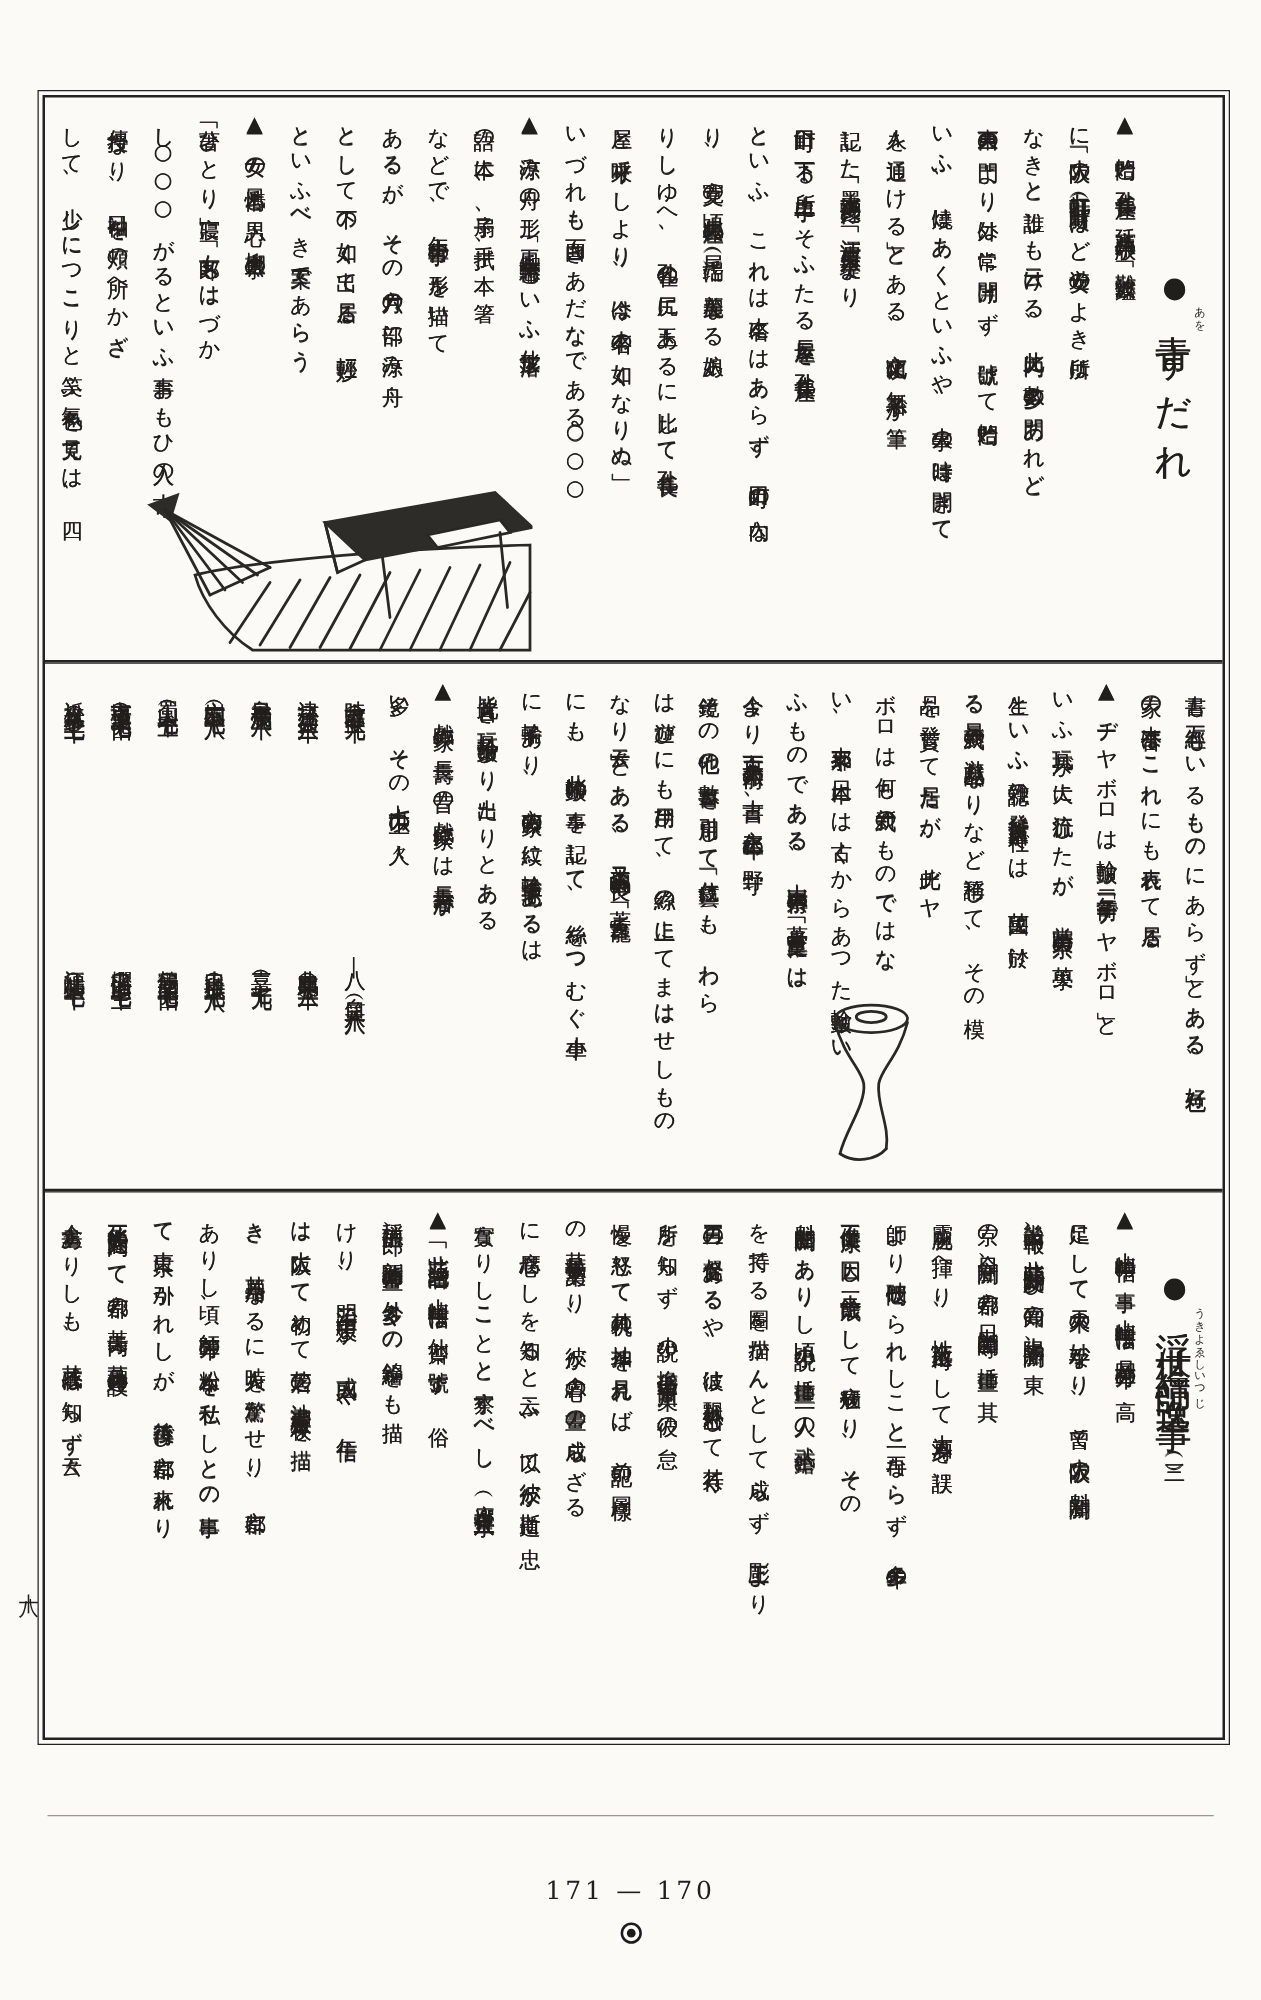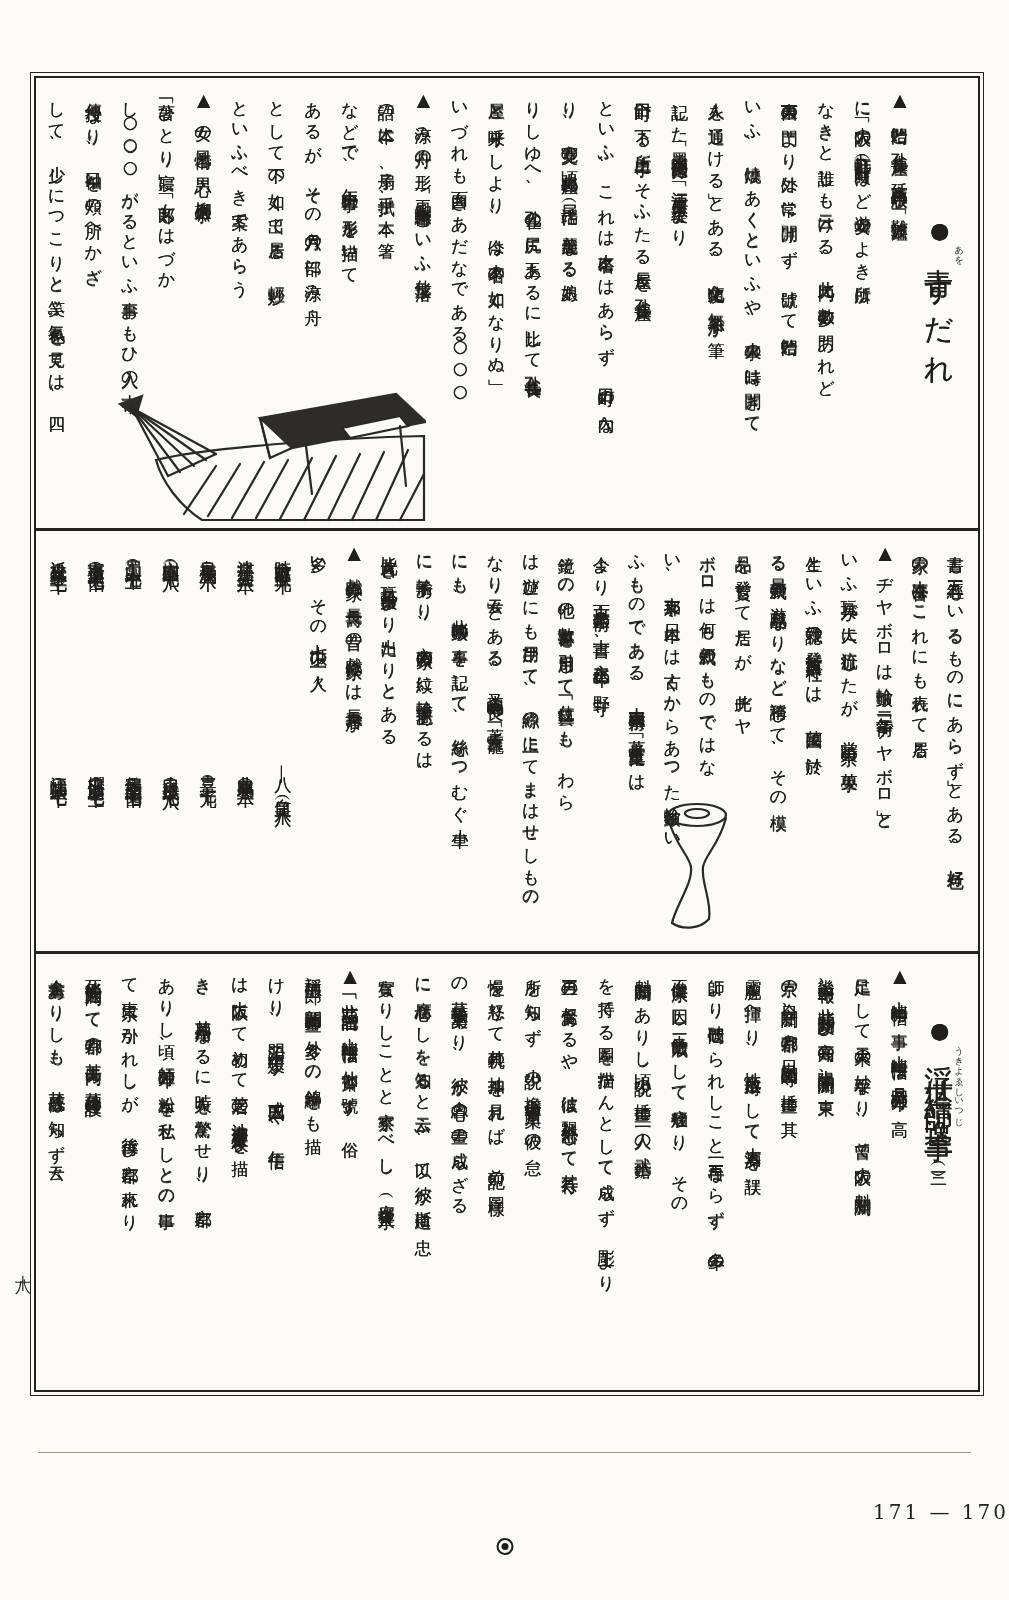--- a/index.html
+++ b/index.html
@@ -25,21 +25,21 @@
   .dual{position:relative;width:19px;}
   .dual span{position:absolute;right:0;writing-mode:vertical-rl;text-orientation:mixed;}
   .dual .n1{top:4px;}
   .dual .n2{top:55%;}
   
   .boat{position:absolute;left:48px;bottom:4px;}
   .diabolo{position:absolute;right:226px;bottom:8px;}
   
   .margin-label{position:absolute;left:12px;top:1262px;writing-mode:vertical-rl;font-size:16px;letter-spacing:4px;}
   .footer-rule{position:absolute;left:38px;right:38px;top:1452px;border-top:1px solid #9a9792;}
-  .footer-nums{position:absolute;top:1500px;left:0;width:100%;text-align:right;font-size:20px;letter-spacing:3px;}
+  .footer-nums{position:absolute;top:1500px;left:0;width:100%;text-align:center;font-size:20px;letter-spacing:3px;}
   .bullseye{position:absolute;top:1538px;left:50%;transform:translateX(-50%);width:13px;height:13px;border:2px solid #1c1b19;border-radius:50%;}
   .bullseye::after{content:"";position:absolute;inset:3px;background:#1c1b19;border-radius:50%;}
   svg{display:block;}
   svg *{stroke:#2a2825;fill:none;stroke-width:2.2;stroke-linecap:round;}
   svg .dark{fill:#2e2c28;stroke:#2e2c28;}
   svg .paper{fill:#fbfaf7;}
 </style>
 </head>
 <body>
 

